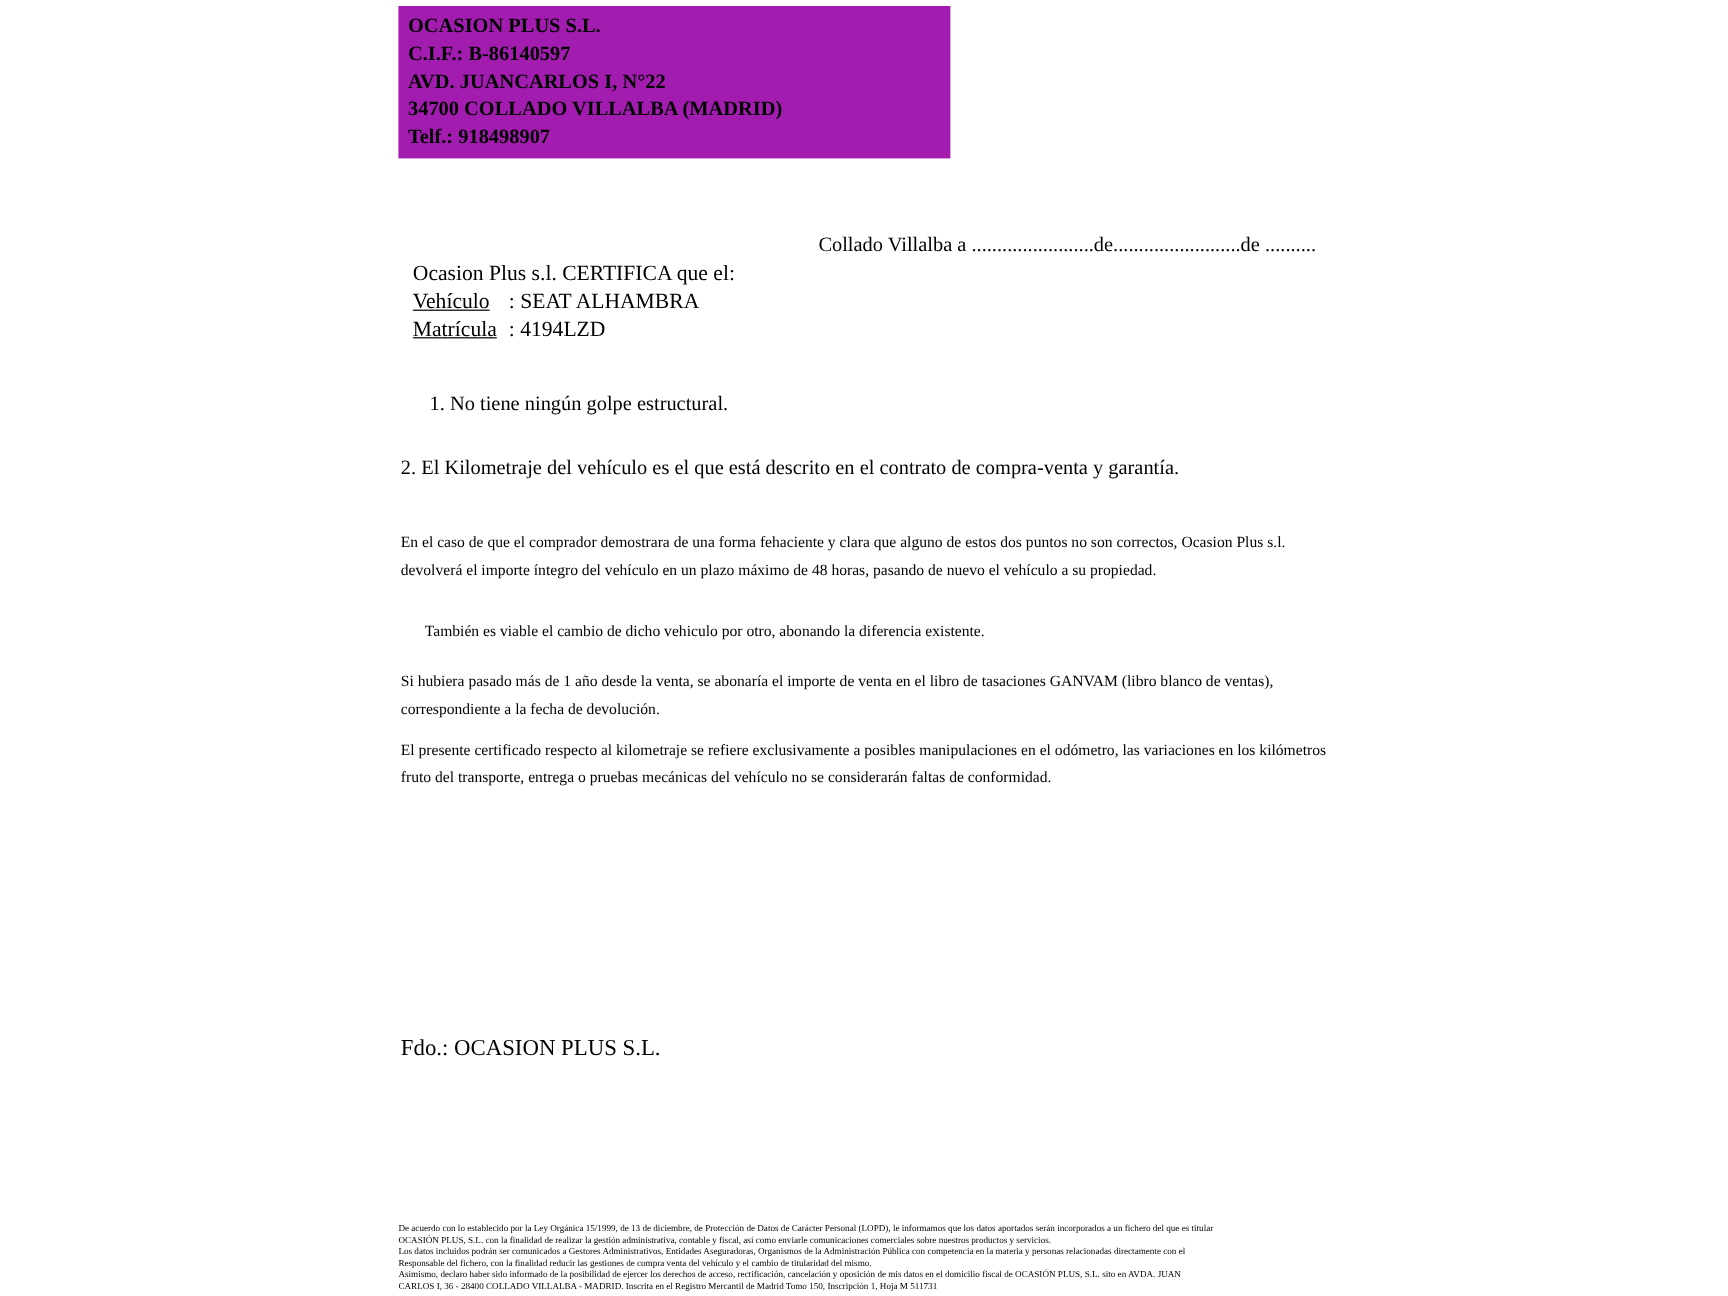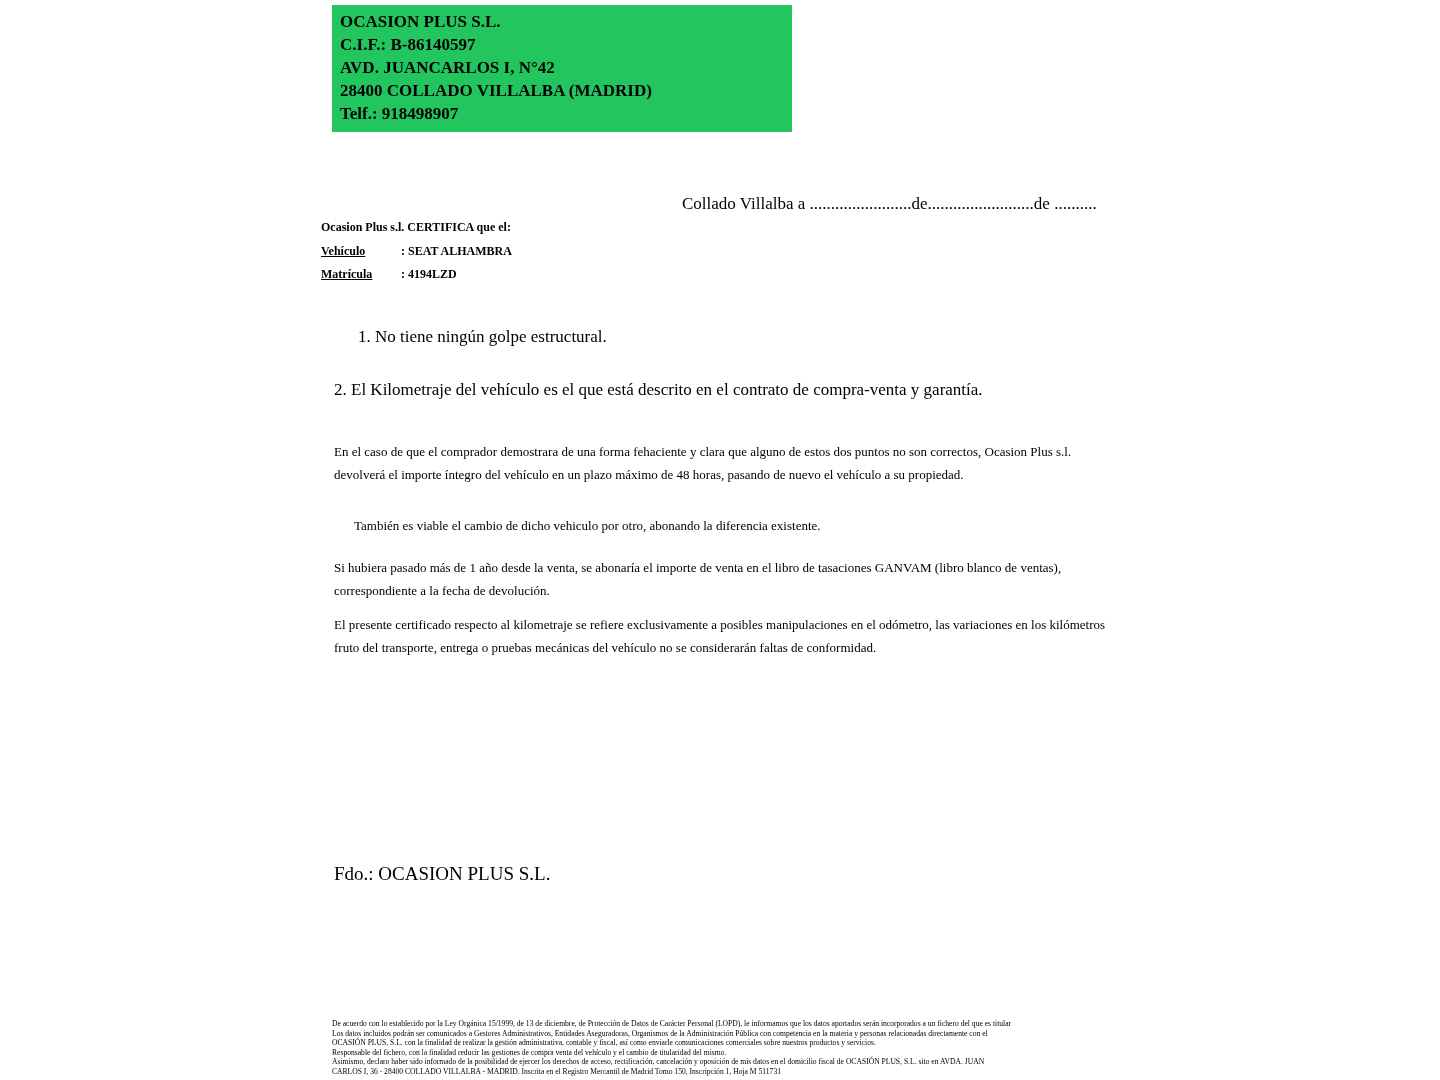--- a/index.html
+++ b/index.html
@@ -15,41 +15,40 @@
     position: relative;
     overflow: hidden;
   }
   .abs { position: absolute; }
 
   .header-block {
     left: 332px;
     top: 5px;
     width: 444px;
     padding: 5px 8px 7px 8px;
-    background: #22c55e;
+    background: #a21caf;
     font-weight: bold;
     font-size: 17px;
     line-height: 23px;
   }
   .header-line { white-space: nowrap; }
 
   .date-line {
     left: 682px;
     top: 170px;
     font-size: 17px;
     white-space: nowrap;
     margin-top: 24px;
   }
 
   .cert-block {
-    left: 321px;
+    left: 344px;
     top: 216px;
-    font-size: 12px;
+    font-size: 18px;
     line-height: 23.5px;
-    font-weight: bold;
   }
   .cert-label {
     display: inline-block;
     width: 80px;
     text-decoration: underline;
   }
 
   .point {
     left: 334px;
     font-size: 17px;
@@ -83,22 +82,22 @@
     line-height: 9.6px;
   }
   .fine-print-line { white-space: nowrap; }
 </style>
 </head>
 <body>
 
 <div class="abs header-block">
   <div class="header-line">OCASION PLUS S.L.</div>
   <div class="header-line">C.I.F.: B-86140597</div>
-  <div class="header-line">AVD. JUANCARLOS I, N°42</div>
-  <div class="header-line">28400 COLLADO VILLALBA (MADRID)</div>
+  <div class="header-line">AVD. JUANCARLOS I, N°22</div>
+  <div class="header-line">34700 COLLADO VILLALBA (MADRID)</div>
   <div class="header-line">Telf.: 918498907</div>
 </div>
 
 <div class="abs date-line">Collado Villalba a ........................de.........................de ..........</div>
 
 <div class="abs cert-block">
   <div>Ocasion Plus s.l. CERTIFICA que el:</div>
   <div>
     <span class="cert-label">Vehículo</span><span>: SEAT ALHAMBRA</span>
   </div>
@@ -112,18 +111,18 @@
 
 <div class="abs para para-1">En el caso de que el comprador demostrara de una forma fehaciente y clara que alguno de estos dos puntos no son correctos, Ocasion Plus s.l. devolverá el importe íntegro del vehículo en un plazo máximo de 48 horas, pasando de nuevo el vehículo a su propiedad.</div>
 <div class="abs para para-2">También es viable el cambio de dicho vehiculo por otro, abonando la diferencia existente.</div>
 <div class="abs para para-3">Si hubiera pasado más de 1 año desde la venta, se abonaría el importe de venta en el libro de tasaciones GANVAM (libro blanco de ventas), correspondiente a la fecha de devolución.</div>
 <div class="abs para para-4">El presente certificado respecto al kilometraje se refiere exclusivamente a posibles manipulaciones en el odómetro, las variaciones en los kilómetros fruto del transporte, entrega o pruebas mecánicas del vehículo no se considerarán faltas de conformidad.</div>
 
 <div class="abs signature">Fdo.: OCASION PLUS S.L.</div>
 
 <div class="abs fine-print">
   <div class="fine-print-line">De acuerdo con lo establecido por la Ley Orgánica 15/1999, de 13 de diciembre, de Protección de Datos de Carácter Personal (LOPD), le informamos que los datos aportados serán incorporados a un fichero del que es titular</div>
+  <div class="fine-print-line">OCASIÓN PLUS, S.L. con la finalidad de realizar la gestión administrativa, contable y fiscal, así como enviarle comunicaciones comerciales sobre nuestros productos y servicios.</div>
   <div class="fine-print-line">Los datos incluidos podrán ser comunicados a Gestores Administrativos, Entidades Aseguradoras, Organismos de la Administración Pública con competencia en la materia y personas relacionadas directamente con el</div>
-  <div class="fine-print-line">OCASIÓN PLUS, S.L. con la finalidad de realizar la gestión administrativa, contable y fiscal, así como enviarle comunicaciones comerciales sobre nuestros productos y servicios.</div>
   <div class="fine-print-line">Responsable del fichero, con la finalidad reducir las gestiones de compra venta del vehículo y el cambio de titularidad del mismo.</div>
   <div class="fine-print-line">Asimismo, declaro haber sido informado de la posibilidad de ejercer los derechos de acceso, rectificación, cancelación y oposición de mis datos en el domicilio fiscal de OCASIÓN PLUS, S.L. sito en AVDA. JUAN</div>
   <div class="fine-print-line">CARLOS I, 36 - 28400 COLLADO VILLALBA - MADRID. Inscrita en el Registro Mercantil de Madrid Tomo 150, Inscripción 1, Hoja M 511731</div>
 </div>
 
 </body></html>

